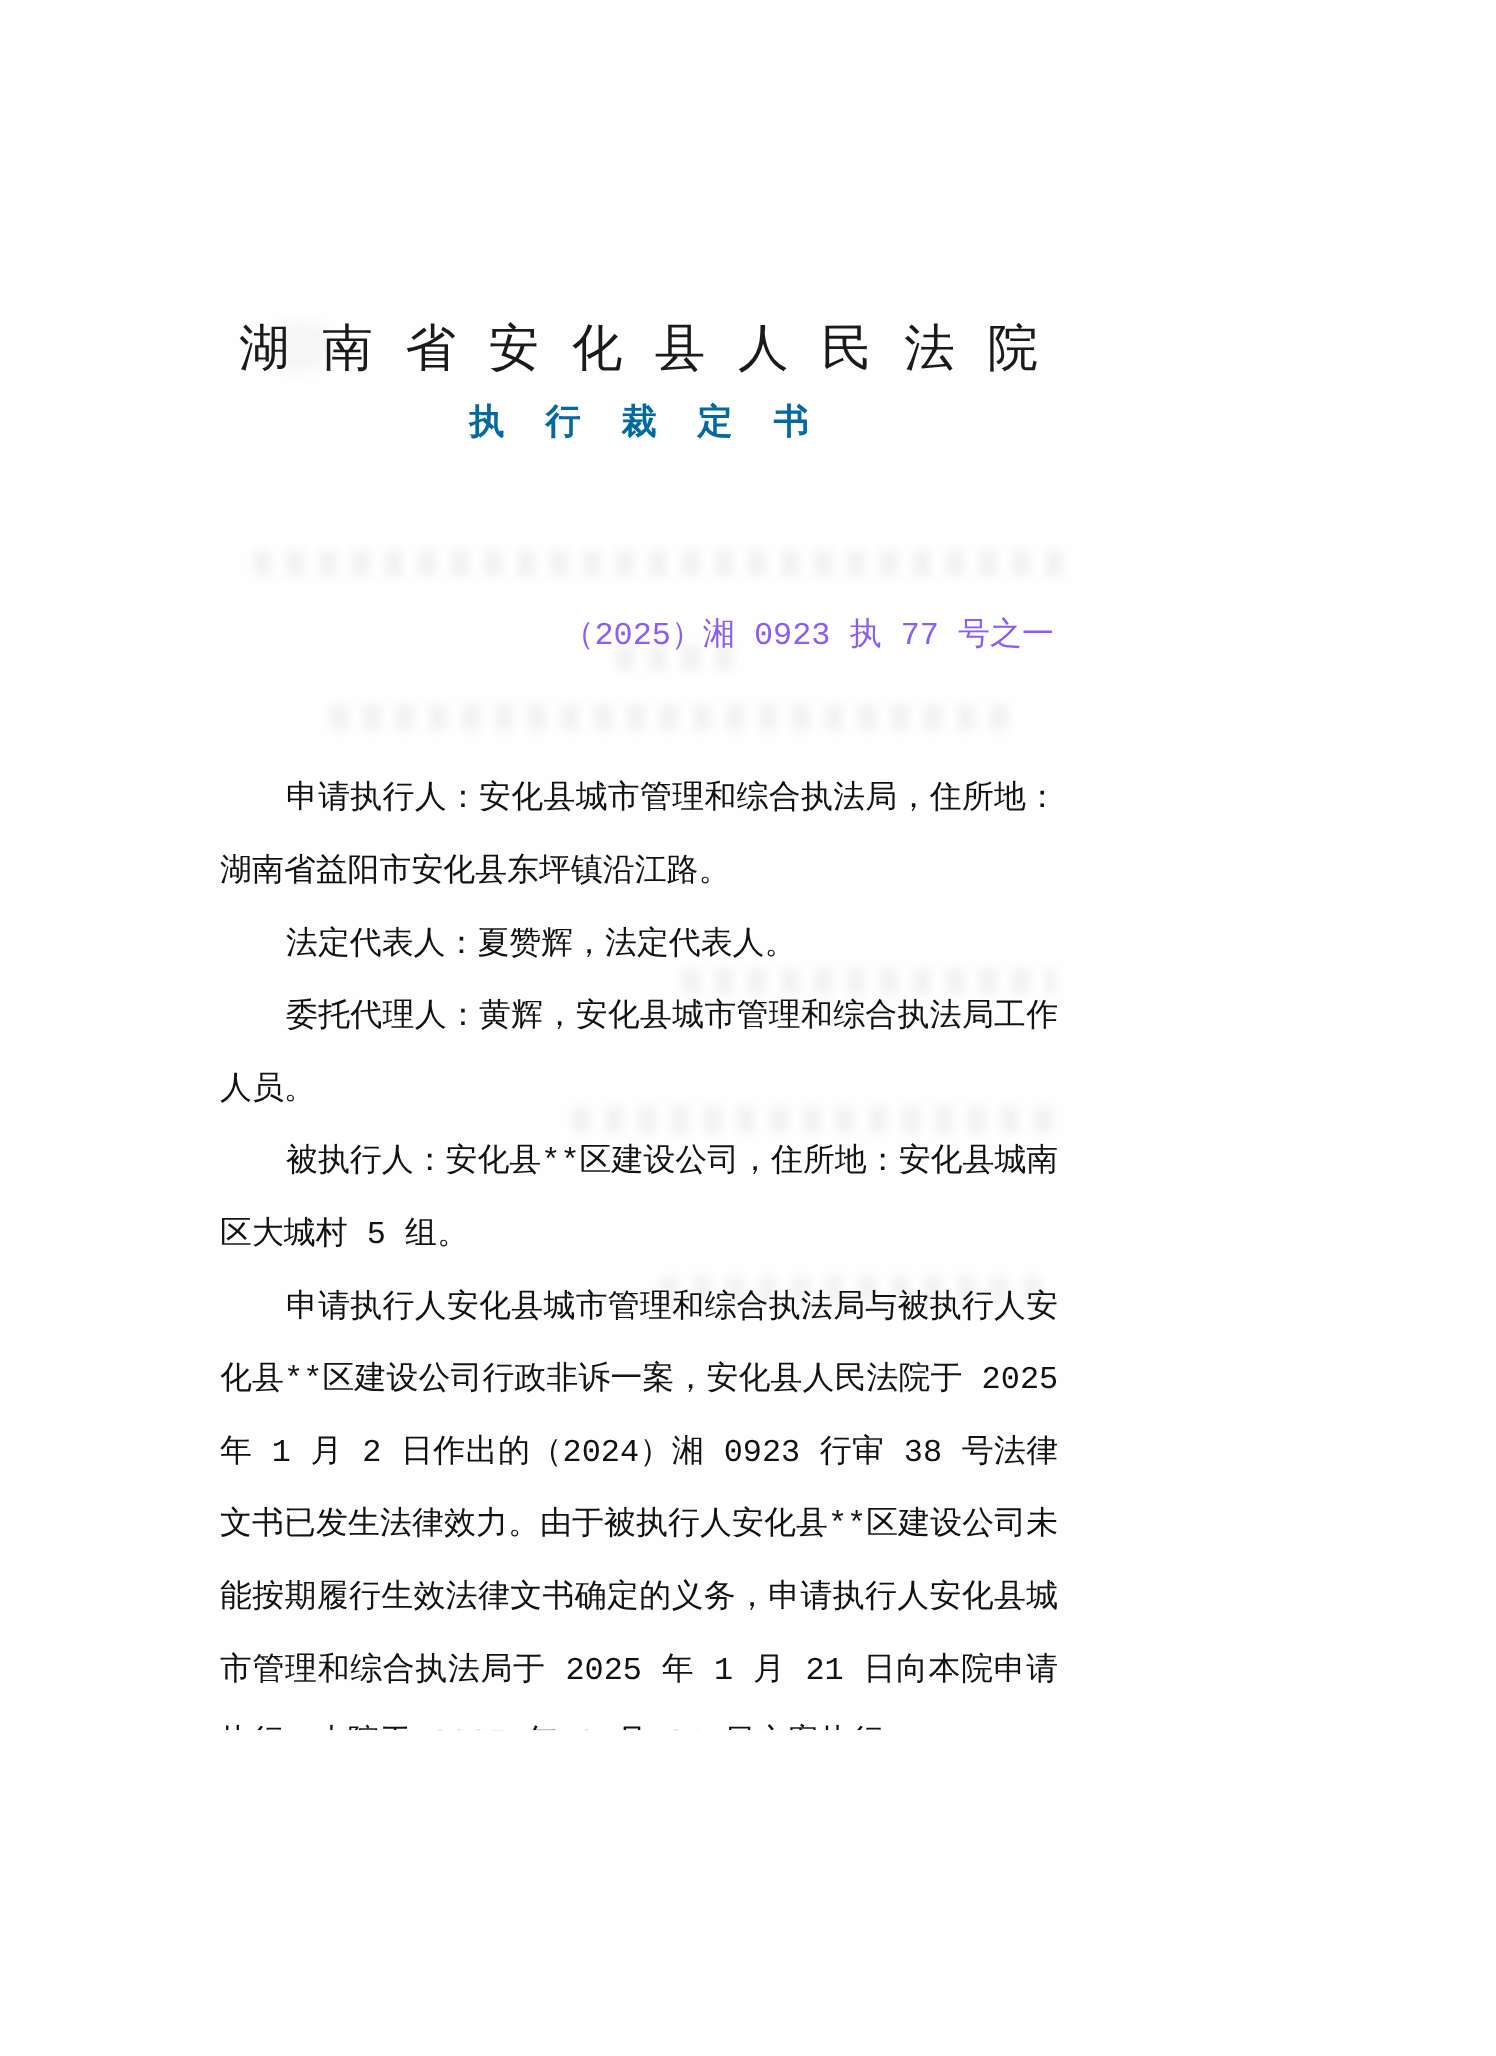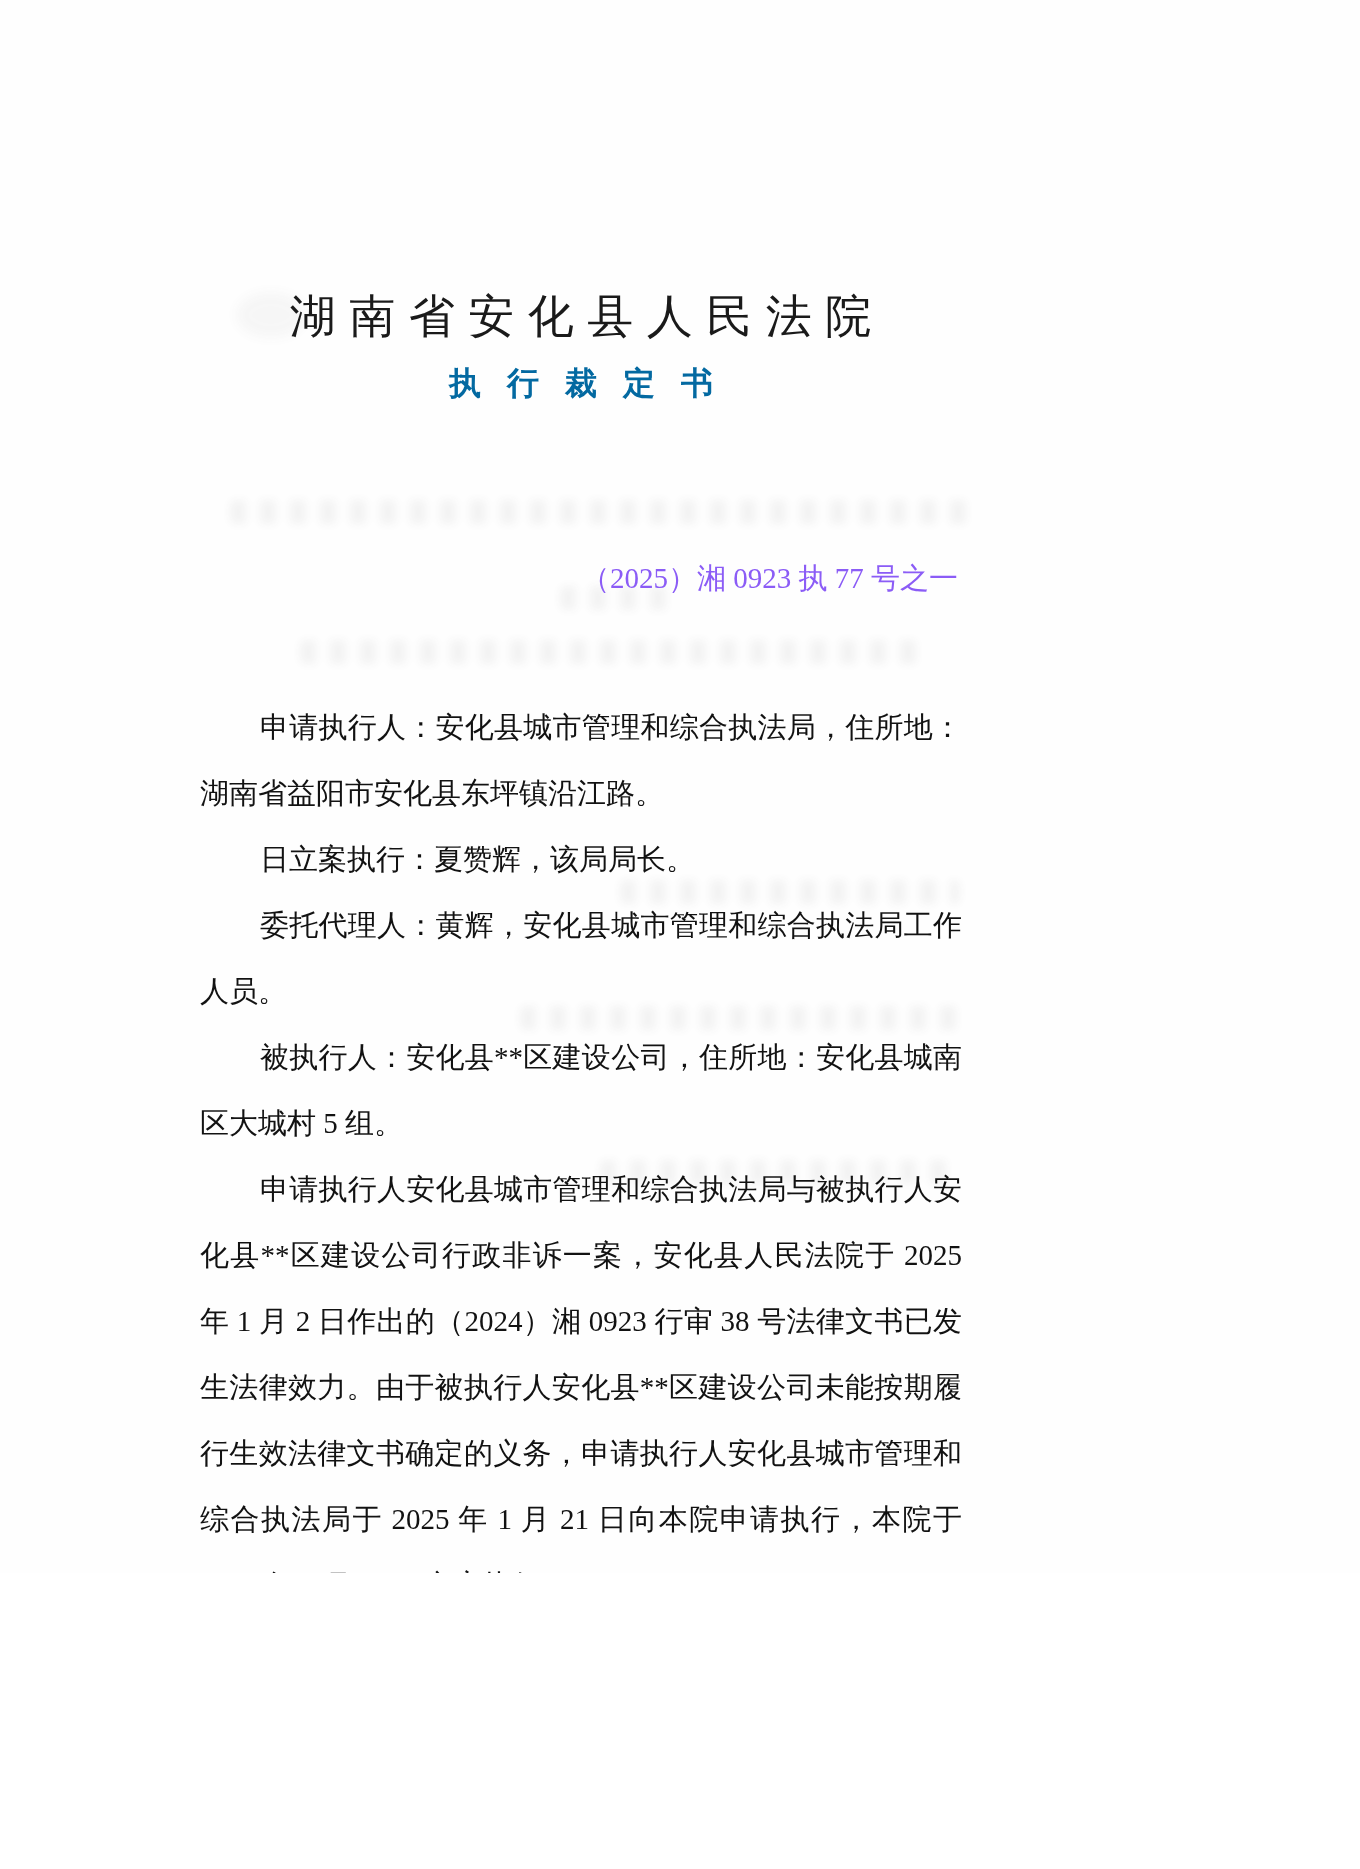--- a/index.html
+++ b/index.html
@@ -6,21 +6,21 @@
     margin: 0;
     padding: 0;
     background: #ffffff;
   }
   .page {
     position: relative;
     width: 1360px;
     height: 1573px;
     background: #fefefe;
     overflow: hidden;
-    font-family: Liberation Serif, serif;
+    font-family: Liberation Mono, monospace;
     color: #141414;
   }
   .content {
     position: absolute;
     left: 200px;
     top: 0;
     width: 762px;
   }
   .court-name {
     margin: 0;
@@ -103,21 +103,21 @@
   <div class="content">
     <header>
       <h1 class="court-name">湖 南 省 安 化 县 人 民 法 院</h1>
       <h2 class="doc-title">执 行 裁 定 书</h2>
     </header>
 
     <div class="case-number">（2025）湘 0923 执 77 号之一</div>
 
     <main class="doc-body">
       <p>申请执行人：安化县城市管理和综合执法局，住所地：湖南省益阳市安化县东坪镇沿江路。</p>
-      <p>日立案执行：夏赞辉，该局局长。</p>
+      <p>法定代表人：夏赞辉，法定代表人。</p>
       <p>委托代理人：黄辉，安化县城市管理和综合执法局工作人员。</p>
       <p>被执行人：安化县**区建设公司，住所地：安化县城南区大城村 5 组。</p>
       <p>申请执行人安化县城市管理和综合执法局与被执行人安化县**区建设公司行政非诉一案，安化县人民法院于 2025 年 1 月 2 日作出的（2024）湘 0923 行审 38 号法律文书已发生法律效力。由于被执行人安化县**区建设公司未能按期履行生效法律文书确定的义务，申请执行人安化县城市管理和综合执法局于 2025 年 1 月 21 日向本院申请执行，本院于 2025 年 2 月 21 日立案执行。</p>
     </main>
   </div>
 
   <div class="page-number">1</div>
 
 </div>
 

